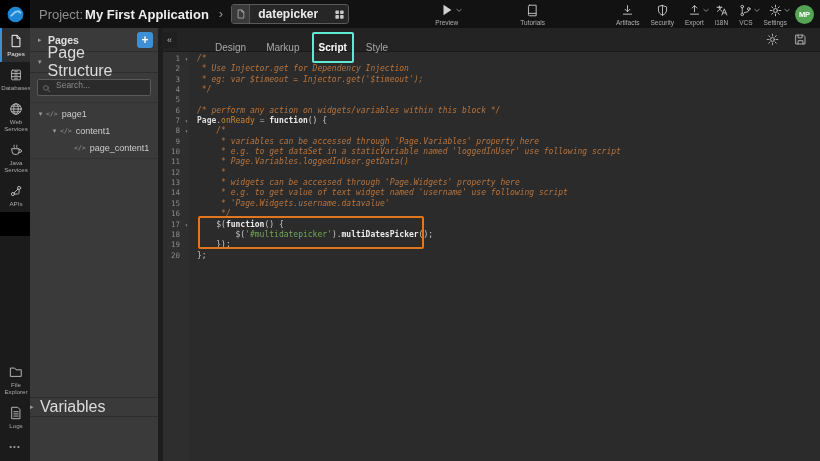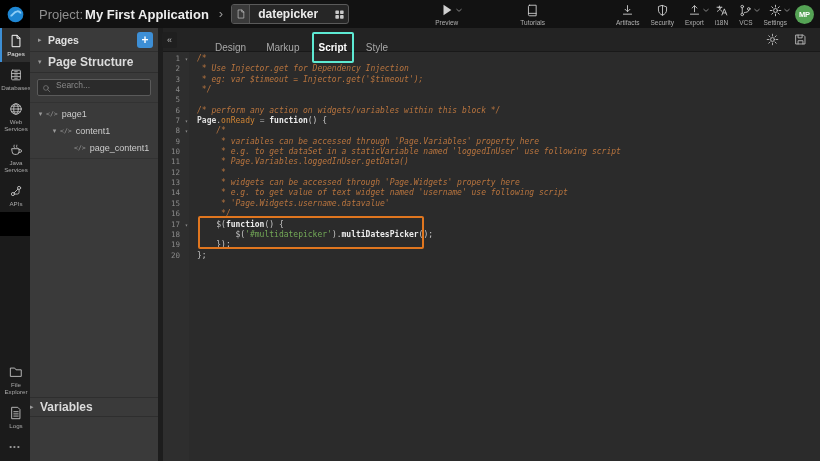--- a/index.html
+++ b/index.html
@@ -48,21 +48,21 @@
   .sb-flex { flex:1; }
   .sb-more { text-align:center; color:#9a9a9a; font-size:8px; letter-spacing:1px; padding:8px 0 10px; cursor:pointer; }
 
   
   .panel { width:128px; flex:0 0 128px; background:#3a3a3a; display:flex; flex-direction:column; font-size:10px; color:#d2d2d2; }
   .p-head1 { height:24px; flex:0 0 24px; display:flex; align-items:center; padding:0 5px 0 8px; border-bottom:1px solid #2e2e2e; }
   .p-caret { color:#9a9a9a; font-size:7px; width:10px; }
   .p-title { font-weight:bold; font-size:10.5px; color:#e0e0e0; flex:1; }
   .p-add { width:16px; height:16px; border:none; border-radius:3px; background:#3d8fd6; color:#fff; font-size:12px; line-height:14px; font-weight:bold; cursor:pointer; padding:0; }
   .p-head2 { height:21px; flex:0 0 21px; display:flex; align-items:center; padding:0 8px; border-bottom:1px solid #2e2e2e; cursor:pointer; }
-  .p-title2 { font-weight:bold; font-size:12px; color:#dcdcdc; }
+  .p-title2 { font-weight:normal; font-size:16px; color:#dcdcdc; }
   .p-search { position:relative; padding:6px 7px; border-bottom:1px solid #323232; }
   .p-search input { width:100%; height:17px; background:#2b2b2b; border:1px solid #5a5a5a; border-radius:2px; color:#cccccc; font-size:8.5px; padding:0 4px 5px 18px; outline:none; font-family:"Liberation Sans", sans-serif; }
   .p-search input::placeholder { color:#8a8a8a; }
   .s-icon { position:absolute; left:12px; top:11px; color:#8a8a8a; }
   .s-icon svg { width:9px; height:9px; }
   .p-tree { padding:2px 0; border-bottom:1px solid #323232; }
   .tree-row { height:17px; display:flex; align-items:center; cursor:pointer; }
   .t-caret { width:11px; color:#9a9a9a; font-size:7px; flex:0 0 11px; text-align:center; }
   .t-code { font-family:"DejaVu Sans Mono", monospace; font-size:6.5px; color:#9a9a9a; margin-right:4px; }
   .t-label { font-size:9px; color:#cccccc; }

